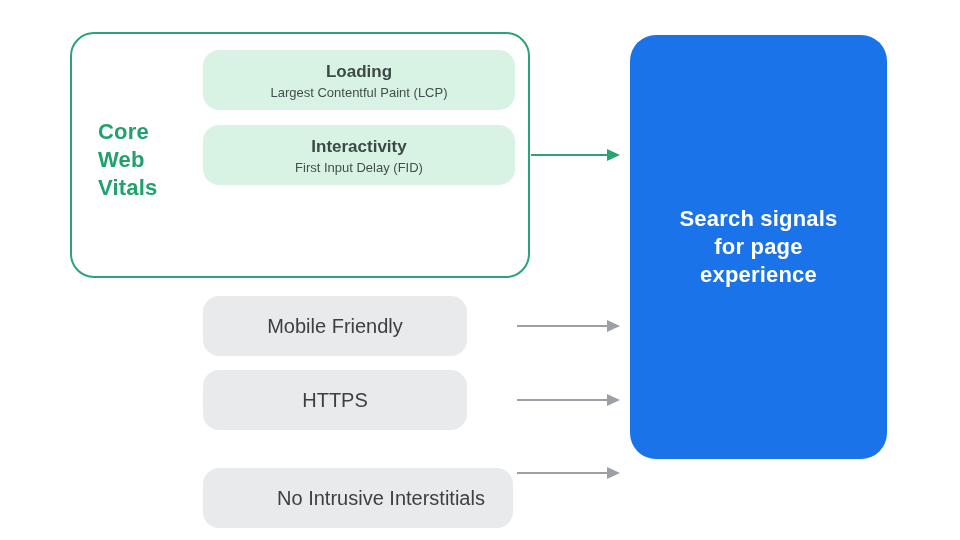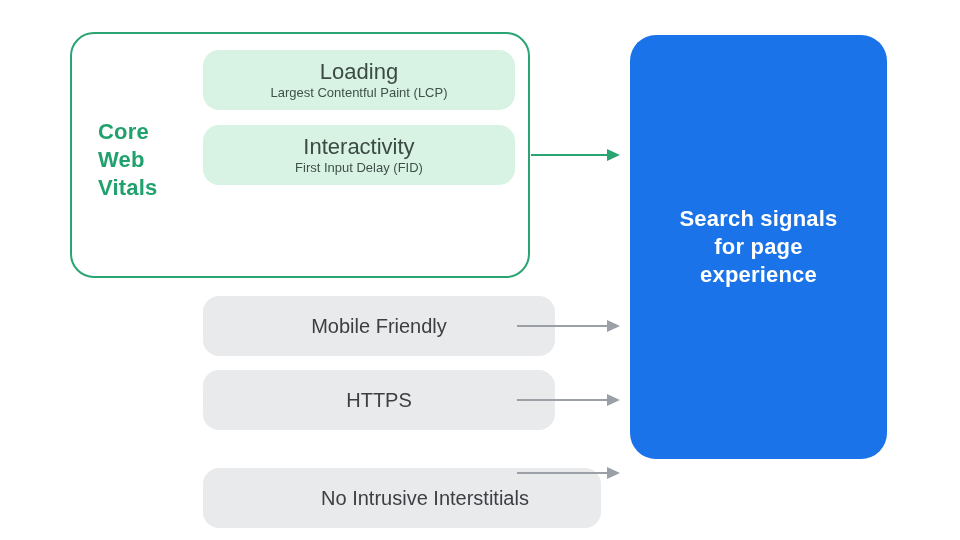--- a/index.html
+++ b/index.html
@@ -52,37 +52,37 @@
     display: flex;
     flex-direction: column;
     align-items: center;
     justify-content: center;
     text-align: center;
   }
   .vital-card.pos-0 { top: 50px; }
   .vital-card.pos-1 { top: 125px; }
   .vital-card.pos-2 { top: 199px; }
   .vital-title {
-    font-size: 22px;
+    font-size: 17px;
     line-height: 24px;
-    font-weight: 400;
+    font-weight: 700;
     color: #3B4A44;
   }
   .vital-subtitle {
     font-size: 13px;
     line-height: 17px;
     font-weight: 400;
     color: #40504A;
   }
 
   
   .signal-card {
     position: absolute;
     left: 203px;
-    width: 352px;
+    width: 264px;
     height: 60px;
     border-radius: 16px;
     background: #E9EAEC;
     display: flex;
     align-items: center;
     justify-content: center;
     text-align: center;
   }
   .signal-card.pos-0 { top: 296px; }
   .signal-card.pos-1 { top: 370px; }

